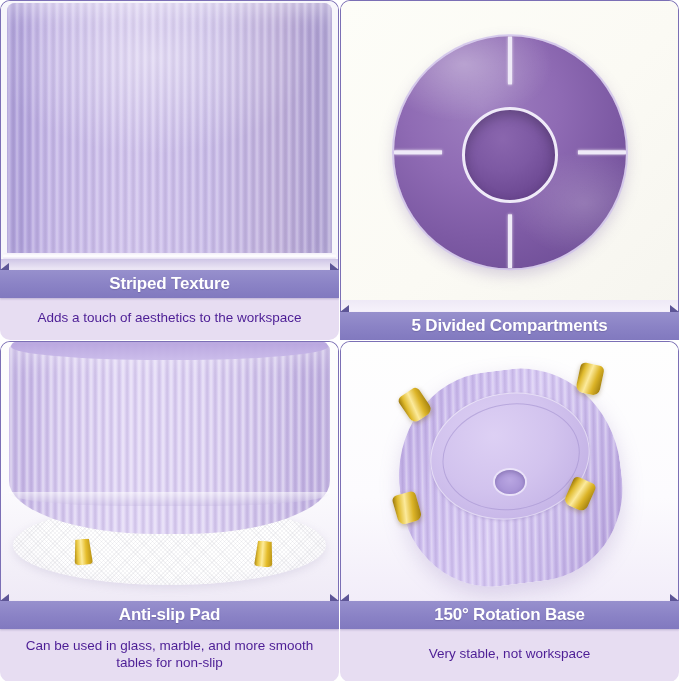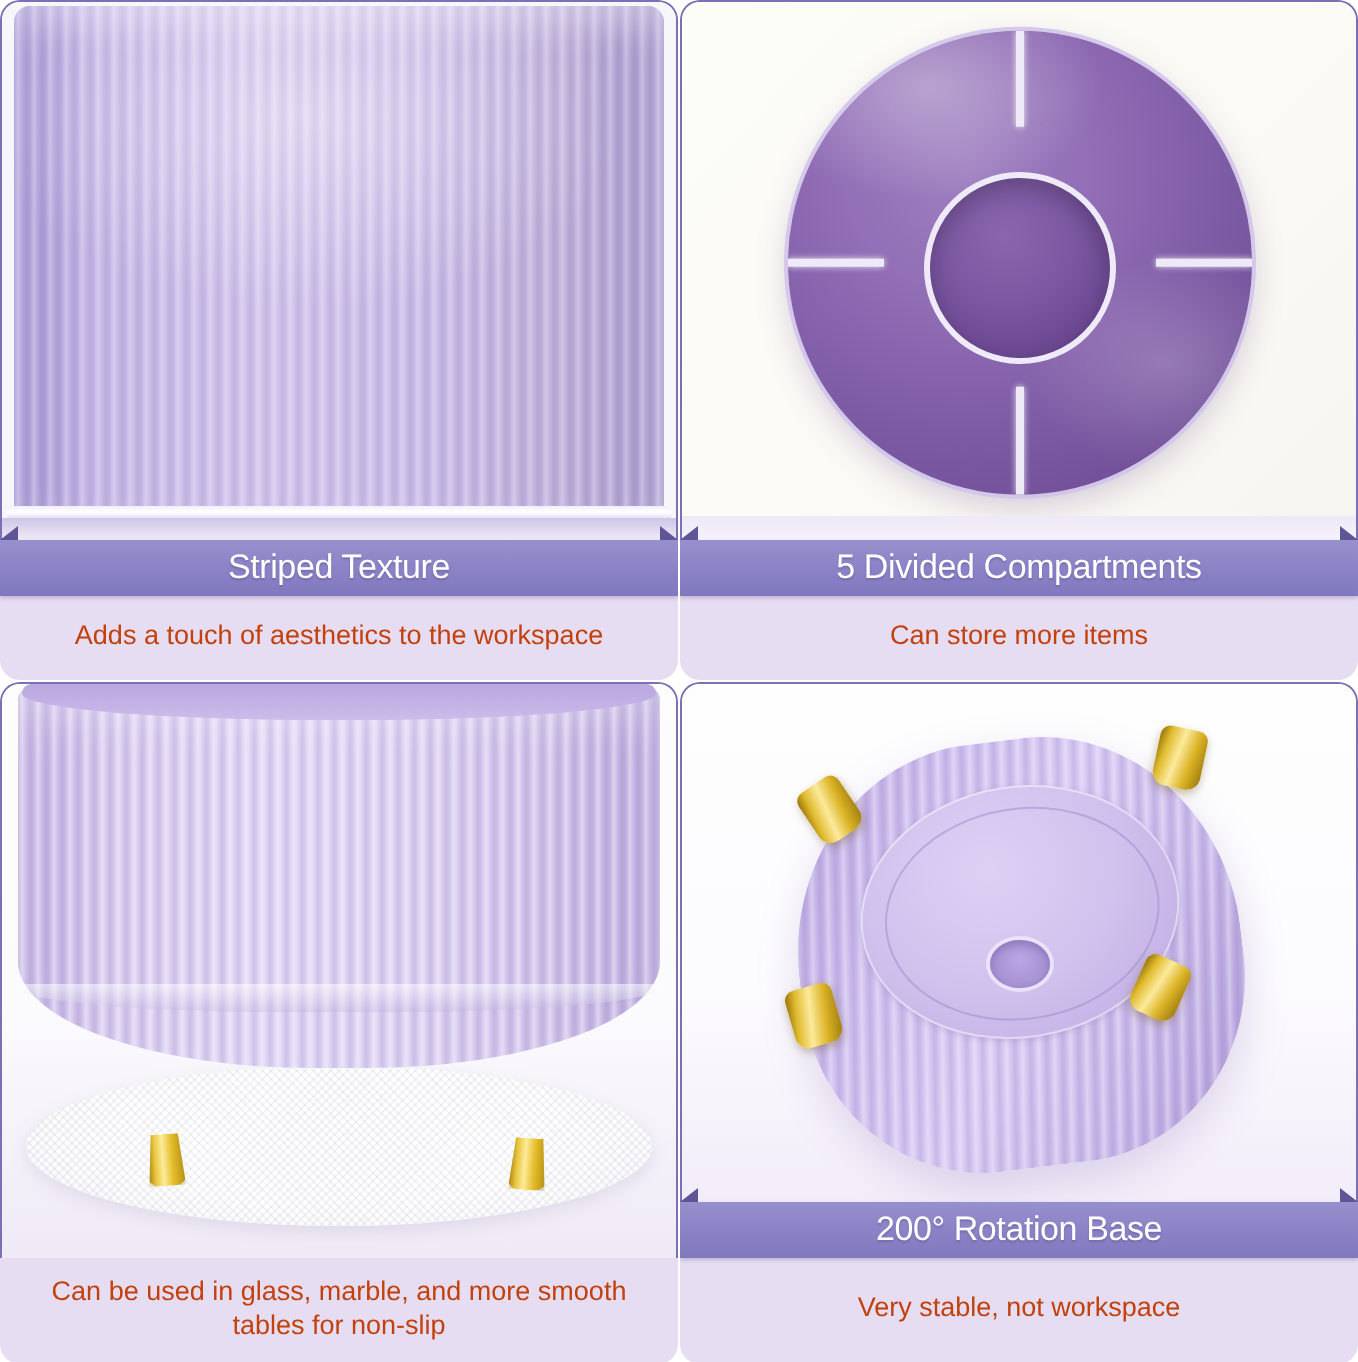--- a/index.html
+++ b/index.html
@@ -327,21 +327,21 @@
     background: linear-gradient(to bottom, #9790cd 0%, #8b83c6 50%, #8179bf 100%);
     display: flex;
     align-items: center;
     justify-content: center;
     flex: 0 0 auto;
     box-shadow: 0 1px 2px rgba(90,75,140,0.30);
   }
   .ribbon-title {
     color: #ffffff;
     font-size: 17px;
-    font-weight: normal;
+    font-weight: bold;
     letter-spacing: -0.2px;
     white-space: nowrap;
     text-shadow: 0 1px 1px rgba(80,65,130,0.35);
   }
   .fold {
     position: absolute;
     top: -7px;
     width: 0; height: 0;
     border-style: solid;
   }
@@ -362,21 +362,21 @@
     border-radius: 0 0 10px 10px;
     display: flex;
     align-items: center;
     justify-content: center;
     text-align: center;
     padding: 7px 10px 9px;
     box-sizing: border-box;
     min-height: 42px;
   }
   .caption-text {
-    color: #c2410c;
+    color: #4c1d95;
     font-size: 13.5px;
     line-height: 1.22;
   }
   .card.r2 .caption { min-height: 53px; }
 </style>
 </head>
 <body>
 
 <div class="grid">
 
@@ -412,36 +412,38 @@
         </div>
         <div class="comp-center"></div>
         <div class="comp-shadow"></div>
       </div>
     </div>
     <div class="ribbon">
       <span class="fold left"></span>
       <span class="fold right"></span>
       <span class="ribbon-title">5 Divided Compartments</span>
     </div>
-    <div class="caption">
-      <span class="caption-text">Can store more items</span>
-    </div>
   </div>
 
   <div class="card r2">
     <div class="photo">
       <div class="photo-inner">
         <div class="pad-bg"></div>
         <div class="pad-mat"></div>
         <div class="pad-body"></div>
         <div class="pad-rim-top"></div>
         <div class="pad-lip"></div>
         <span class="foot f-left"></span>
         <span class="foot f-right"></span>
       </div>
+    </div>
+    <div class="ribbon">
+      <span class="fold left"></span>
+      <span class="fold right"></span>
+      <span class="ribbon-title">Anti-slip Pad</span>
     </div>
     <div class="caption">
       <span class="caption-text">Can be used in glass, marble, and more smooth tables for non-slip</span>
     </div>
   </div>
 
   <div class="card r2">
     <div class="photo">
       <div class="photo-inner">
         <div class="rot-bg"></div>
@@ -452,20 +454,20 @@
         <div class="rot-pivot"></div>
         <span class="gfoot g-tl"></span>
         <span class="gfoot g-tr"></span>
         <span class="gfoot g-bl"></span>
         <span class="gfoot g-br"></span>
       </div>
     </div>
     <div class="ribbon">
       <span class="fold left"></span>
       <span class="fold right"></span>
-      <span class="ribbon-title">200° Rotation Base</span>
+      <span class="ribbon-title">150° Rotation Base</span>
     </div>
     <div class="caption">
       <span class="caption-text">Very stable, not workspace</span>
     </div>
   </div>
 
 </div>
 
 </body></html>

